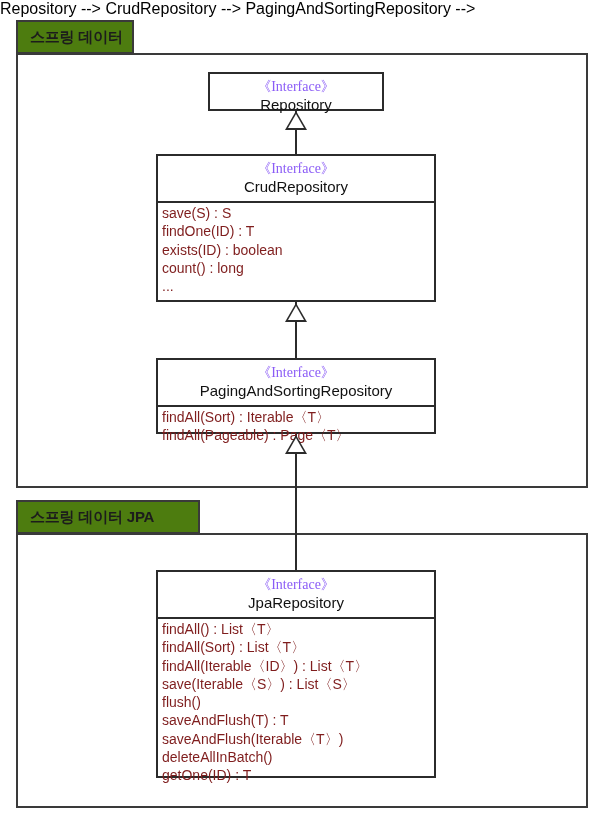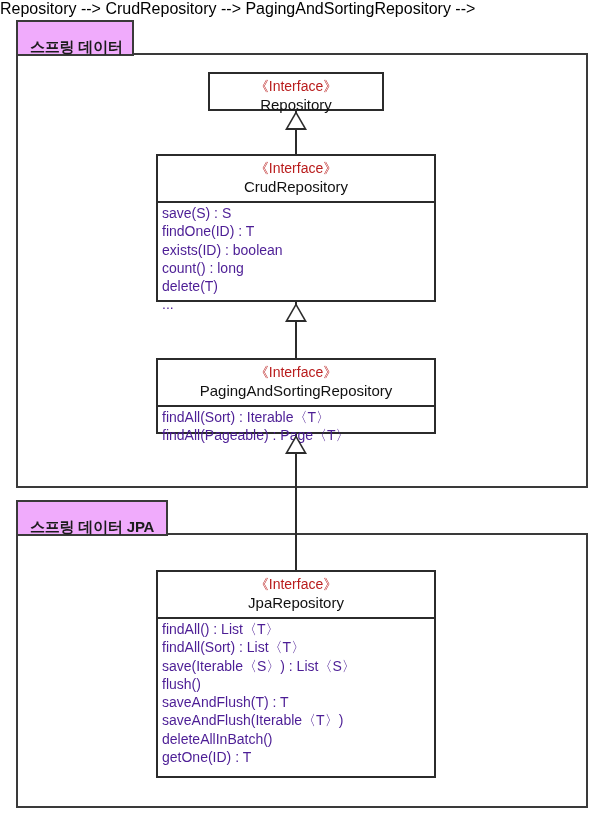--- a/index.html
+++ b/index.html
@@ -23,23 +23,24 @@
   .pkg {
     position: absolute;
     box-sizing: border-box;
   }
   .pkg-tab {
     position: absolute;
     left: 0;
     top: 0;
     box-sizing: border-box;
     border: 2px solid #3a3a3a;
-    background: #f0abfc;
+    background: #4d7c0f;
     display: flex;
-    padding: 16px 12px;
+    align-items: center;
+    padding: 8px 12px;
     z-index: 3;
   }
   .pkg-tab-label {
     font-size: 15px;
     font-weight: bold;
     color: #1c1c1c;
     letter-spacing: -0.2px;
     white-space: nowrap;
   }
   .pkg-body {
@@ -63,38 +64,39 @@
     box-sizing: border-box;
     padding: 4px 6px 5px 6px;
     text-align: center;
     border-bottom: 2px solid #2b2b2b;
   }
   .cls-head.no-sep {
     border-bottom: none;
   }
   .cls-stereotype {
     font-size: 14px;
-    color: #b91c1c;
+    color: #8b5cf6;
     line-height: 17px;
     white-space: nowrap;
+    font-family: Liberation Serif, serif;
   }
   .cls-name {
     font-size: 15px;
     font-weight: normal;
     color: #111111;
     line-height: 19px;
     white-space: nowrap;
   }
   .cls-members {
     box-sizing: border-box;
     padding: 1px 0 2px 4px;
   }
   .member {
     font-size: 14px;
-    color: #4c1d95;
+    color: #7f1d1d;
     line-height: 18.3px;
     white-space: nowrap;
     text-align: left;
   }
 
   
   .gen-line {
     position: absolute;
     width: 0;
     border-left: 2px solid #2b2b2b;
@@ -135,21 +137,21 @@
   
   <div class="pkg" style="left:16px; top:20px; width:572px; height:468px;">
     <div class="pkg-tab" style="width:118px; height:34px;">
       <span class="pkg-tab-label">스프링 데이터</span>
     </div>
     <div class="pkg-body" style="top:33px; width:572px; height:435px;"></div>
   </div>
 
   
   <div class="pkg" style="left:16px; top:500px; width:572px; height:308px;">
-    <div class="pkg-tab" style="width:152px; height:34px;">
+    <div class="pkg-tab" style="width:184px; height:34px;">
       <span class="pkg-tab-label">스프링 데이터 JPA</span>
     </div>
     <div class="pkg-body" style="top:33px; width:572px; height:275px;"></div>
   </div>
 
   
 
    Repository --&gt;
   <div class="gen-line" style="left:295px; top:110px; height:45px;"></div>
   <div class="gen-arrow" style="left:296px; top:111px;">
@@ -183,21 +185,20 @@
   <div class="cls" style="left:156px; top:154px; width:280px; height:148px;">
     <div class="cls-head">
       <div class="cls-stereotype">《Interface》</div>
       <div class="cls-name">CrudRepository</div>
     </div>
     <div class="cls-members">
       <div class="member">save(S) : S</div>
       <div class="member">findOne(ID) : T</div>
       <div class="member">exists(ID) : boolean</div>
       <div class="member">count() : long</div>
-      <div class="member">delete(T)</div>
       <div class="member">...</div>
     </div>
   </div>
 
   
   <div class="cls" style="left:156px; top:358px; width:280px; height:76px;">
     <div class="cls-head">
       <div class="cls-stereotype">《Interface》</div>
       <div class="cls-name">PagingAndSortingRepository</div>
     </div>
@@ -209,20 +210,21 @@
 
   
   <div class="cls" style="left:156px; top:570px; width:280px; height:208px;">
     <div class="cls-head">
       <div class="cls-stereotype">《Interface》</div>
       <div class="cls-name">JpaRepository</div>
     </div>
     <div class="cls-members">
       <div class="member">findAll() : List〈T〉</div>
       <div class="member">findAll(Sort) : List〈T〉</div>
+      <div class="member">findAll(Iterable〈ID〉) : List〈T〉</div>
       <div class="member">save(Iterable〈S〉) : List〈S〉</div>
       <div class="member">flush()</div>
       <div class="member">saveAndFlush(T) : T</div>
       <div class="member">saveAndFlush(Iterable〈T〉)</div>
       <div class="member">deleteAllInBatch()</div>
       <div class="member">getOne(ID) : T</div>
     </div>
   </div>
 
 </div>

